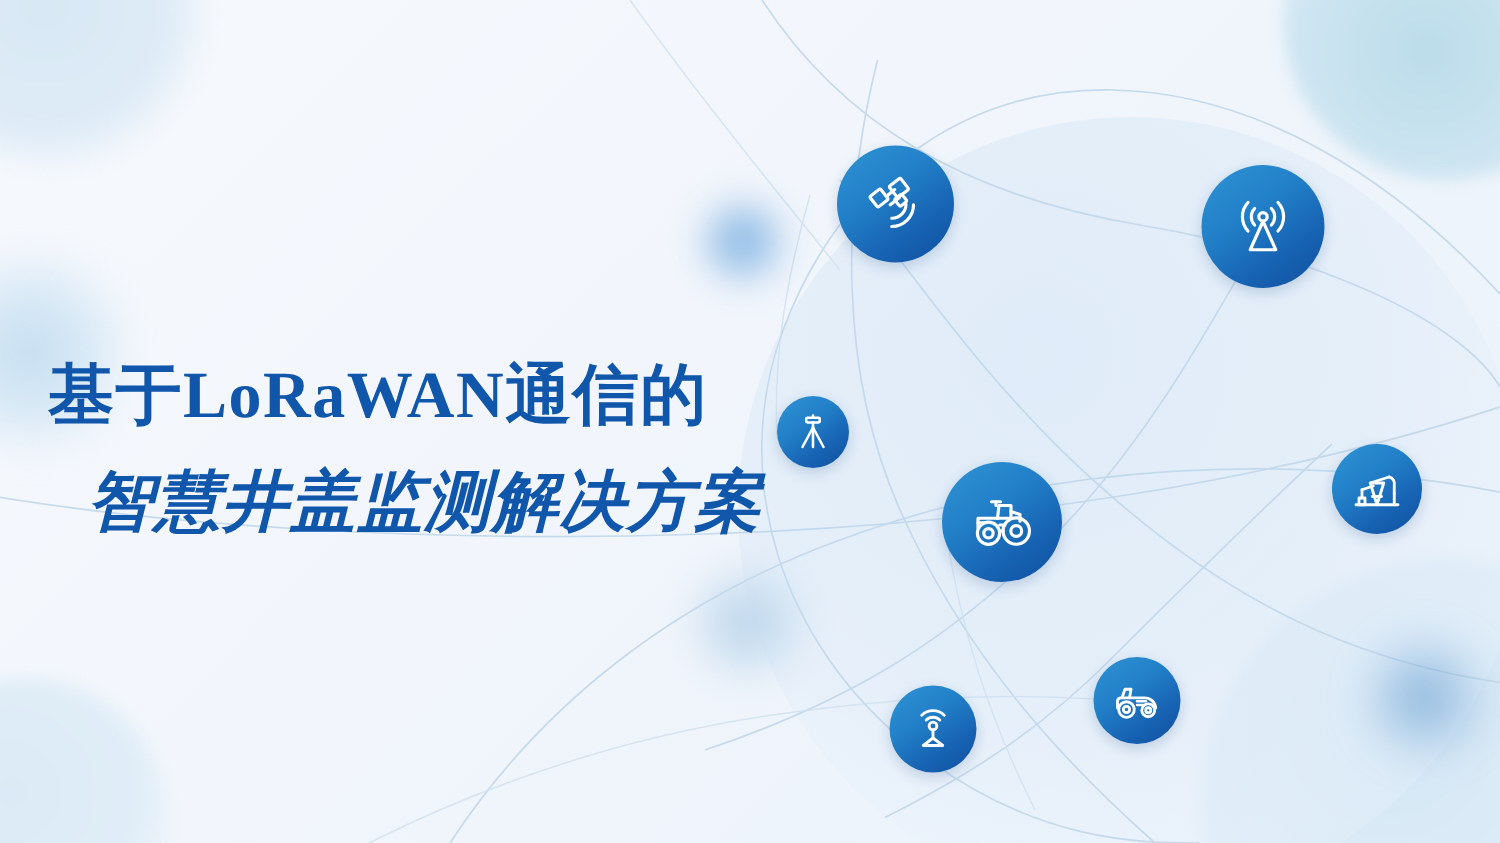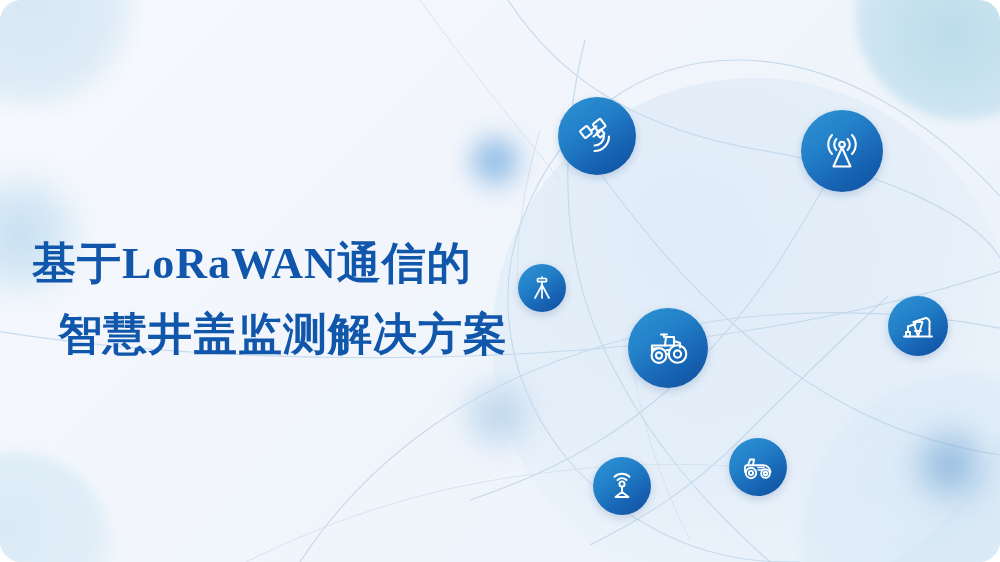--- a/index.html
+++ b/index.html
@@ -11,21 +11,20 @@
   body {
     font-family: "Liberation Sans", sans-serif;
   }
 
   #slide {
     position: relative;
     width: 1000px;
     height: 562px;
     overflow: hidden;
     background: linear-gradient(135deg, #f6f9fd 0%, #f2f6fc 40%, #eef4fb 70%, #e9f1fa 100%);
-    border-radius: 21px;
   }
 
   
   .blob {
     position: absolute;
     border-radius: 50%;
     pointer-events: none;
   }
   #blob-topleft {
     left: -60px; top: -85px;
@@ -123,21 +122,21 @@
   }
   .title-line {
     font-family: "Liberation Serif", "DejaVu Serif", serif;
     font-size: 44px;
     font-weight: 700;
     color: #1056ab;
     letter-spacing: 1px;
     line-height: 1.62;
     white-space: nowrap;
   }
-  #title-line-2 { padding-left: 26px; }
+  #title-line-2 { padding-left: 26px; font-style: italic; }
 </style>
 </head>
 <body>
 
 <div id="slide">
 
   <div class="blob" id="blob-topleft"></div>
   <div class="blob" id="blob-midleft"></div>
   <div class="blob" id="blob-bottomleft"></div>
   <div class="blob" id="blob-topright-cyan"></div>

